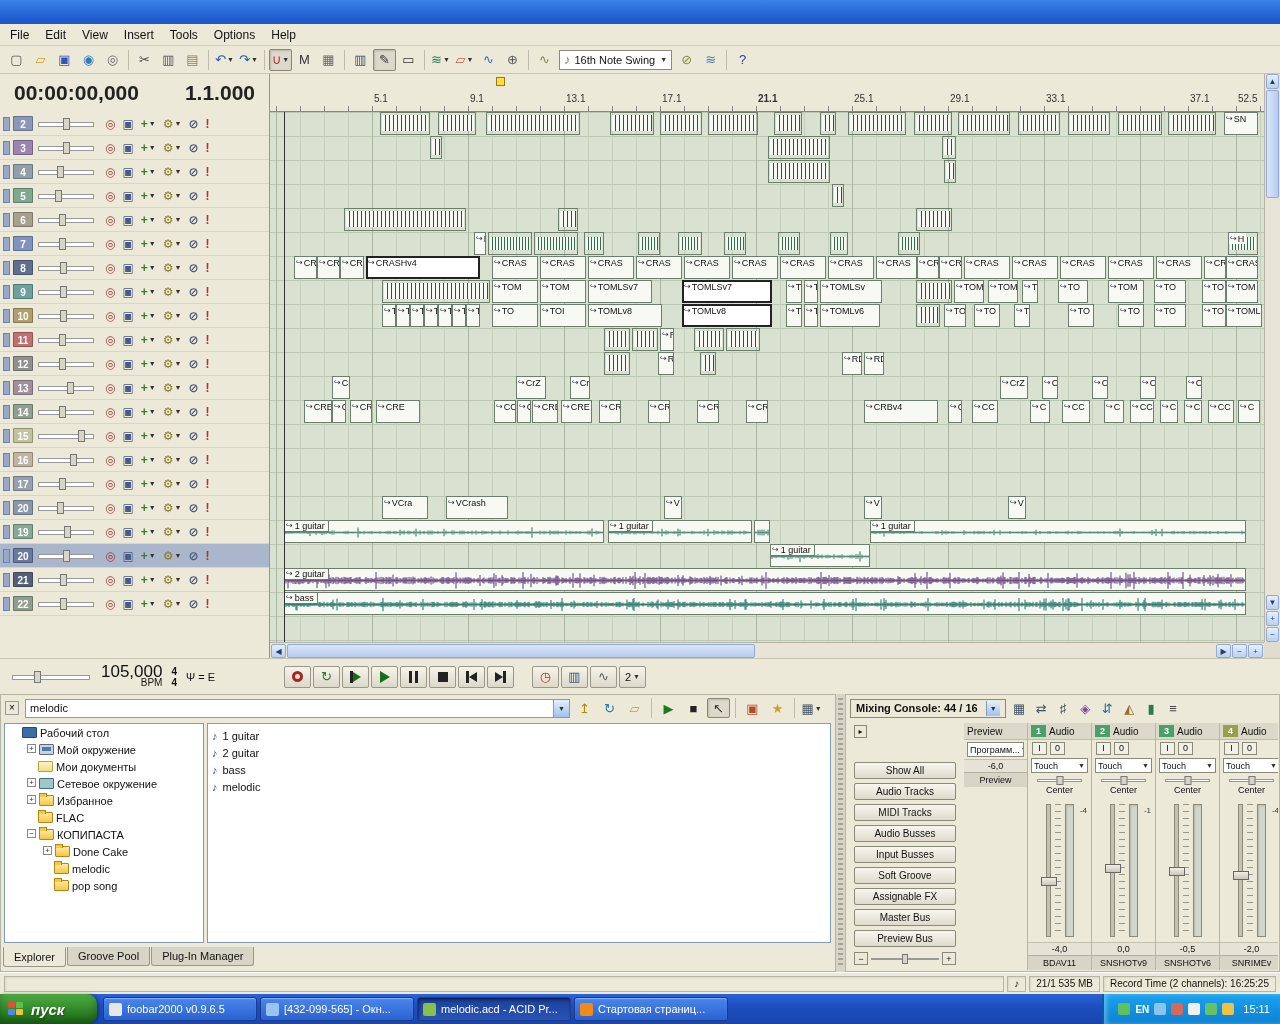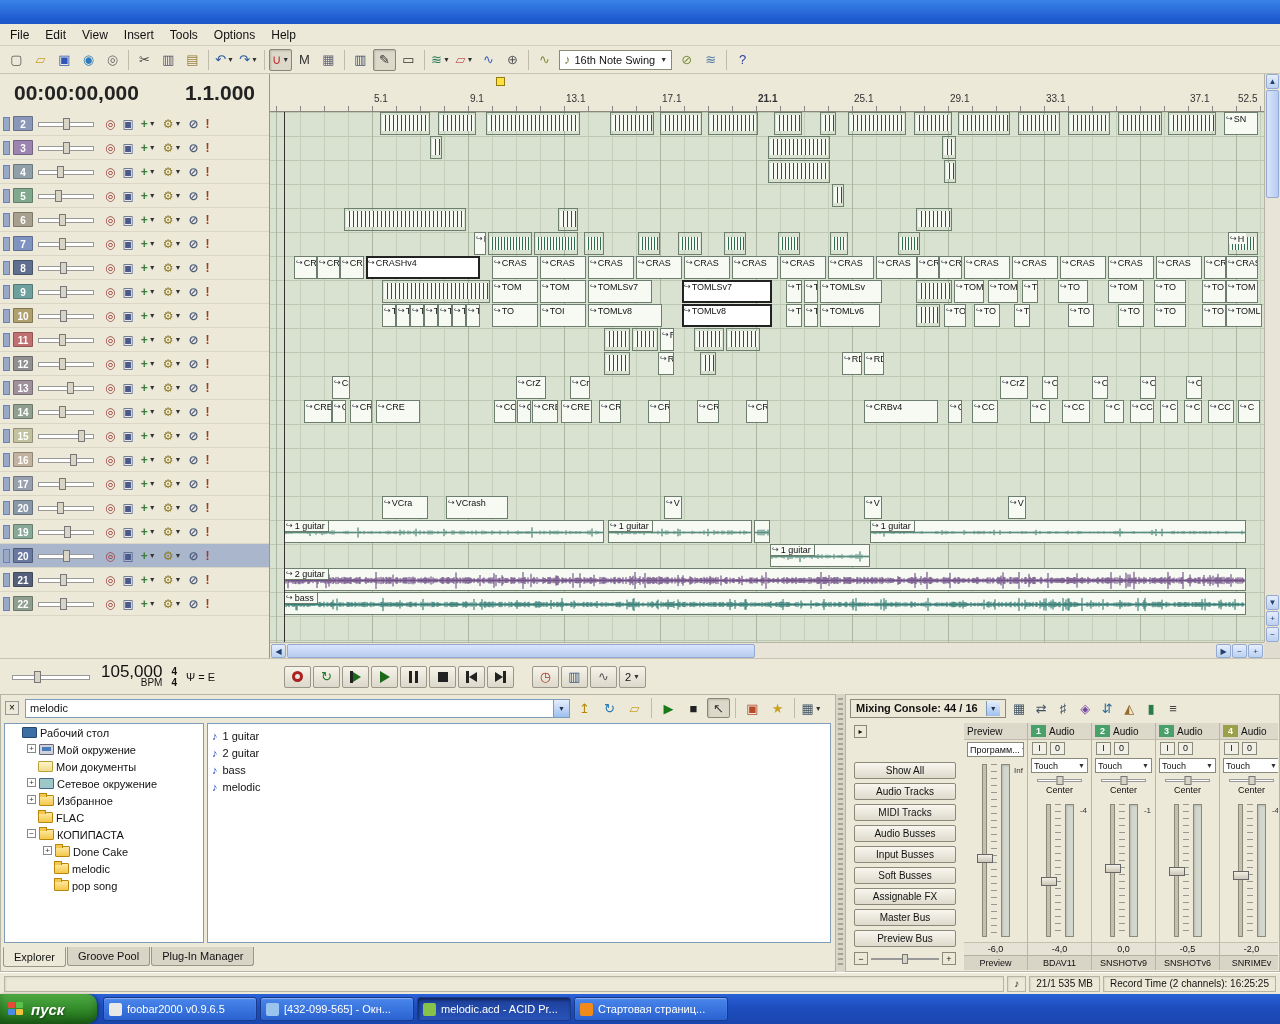--- a/index.html
+++ b/index.html
@@ -1892,48 +1892,40 @@
           </span>
       </div>
       <div class="mixleft" id="mixleft">
           <span class="collapsebtn">▸</span>
           <div style="height: 16px;"></div>
           <div class="viewbtn">Show All</div>
           <div class="viewbtn">Audio Tracks</div>
           <div class="viewbtn">MIDI Tracks</div>
           <div class="viewbtn">Audio Busses</div>
           <div class="viewbtn">Input Busses</div>
-          <div class="viewbtn">Soft Busses</div>
+          <div class="viewbtn">Soft Groove</div>
           <div class="viewbtn">Assignable FX</div>
           <div class="viewbtn">Master Bus</div>
           <div class="viewbtn">Preview Bus</div>
           <div class="zoomrow">
             <span class="zbtn">−</span>
             <span class="zslider">
               <i class="zthumb"></i>
             </span>
             <span class="zbtn">+</span>
           </div>
         </div>
       <div class="channels" id="channels">
           <div class="fstrip">
             <div class="fhead">
               <span>Preview</span>
             </div>
             <div class="combo-sm">
               <span>Программ...</span>
               <span class="ddar">▼</span>
-            </div>
-            <div class="farea">
-              <div class="fgroove">
-                <i class="fthumb" style="top: 52%;"></i>
-              </div>
-              <div class="fticks"></div>
-              <div class="fmeter"></div>
-              <span class="fpeak">Inf</span>
             </div>
             <div class="fvalue">-6,0</div>
             <div class="fname">Preview</div>
           </div>
           <div class="fstrip">
             <div class="fhead">
               <span class="fbadge" style="background: rgb(73, 160, 106);">1</span>
               <span>Audio</span>
             </div>
             <div class="iorow">
@@ -2082,15 +2074,25 @@
         </div>
         <div class="taskbtn active">
           <span class="tbicon" style="background: rgb(134, 194, 74);"></span>
           <span>melodic.acd - ACID Pr...</span>
         </div>
         <div class="taskbtn">
           <span class="tbicon" style="background: rgb(240, 138, 26);"></span>
           <span>Стартовая страниц...</span>
         </div>
       </div>
+    <div class="tray" id="tray">
+        <span class="trayicon" style="background: rgb(95, 192, 95);"></span>
+        <span class="lang">EN</span>
+        <span class="trayicon" style="background: rgb(138, 196, 238);"></span>
+        <span class="trayicon" style="background: rgb(214, 106, 90);"></span>
+        <span class="trayicon" style="background: rgb(240, 240, 240);"></span>
+        <span class="trayicon" style="background: rgb(102, 194, 102);"></span>
+        <span class="trayicon" style="background: rgb(238, 194, 68);"></span>
+        <span class="clock">15:11</span>
+      </div>
   </div>
 
 </div>
 
 </body></html>

